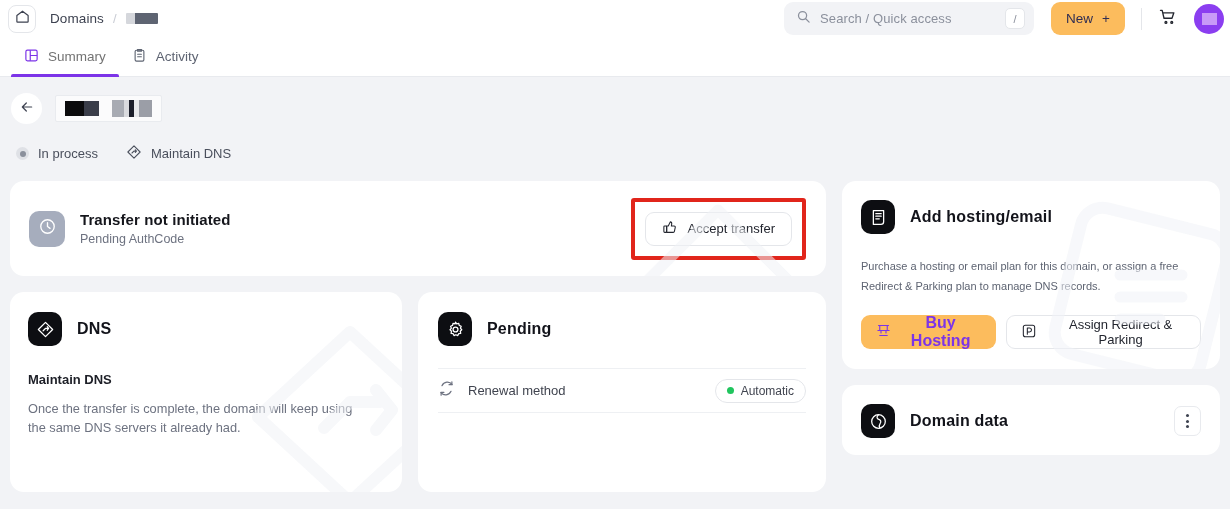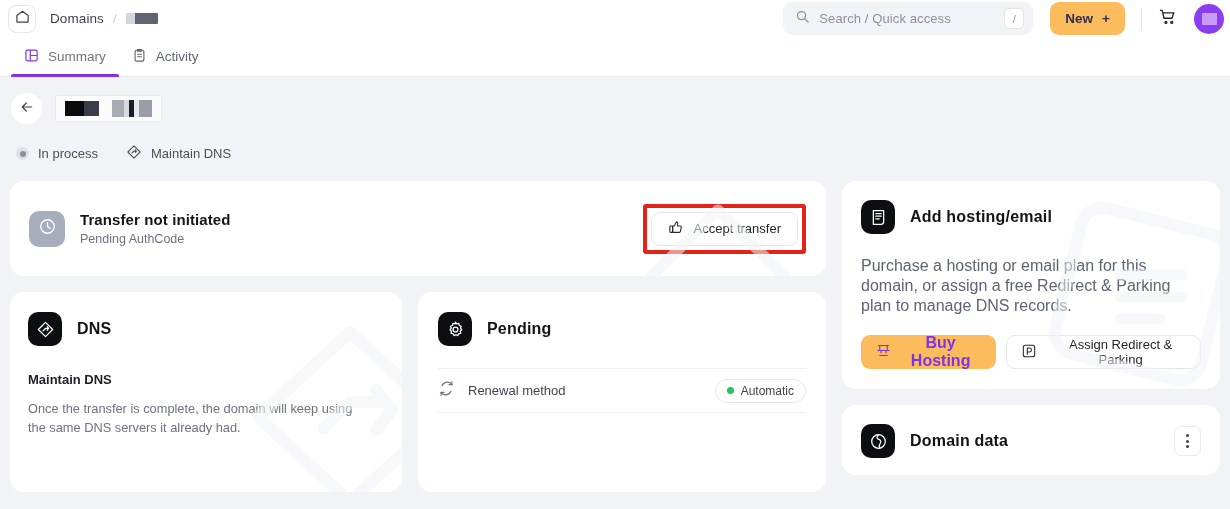--- a/index.html
+++ b/index.html
@@ -78,21 +78,21 @@
   }
   .new-btn {
     margin-left: 17px;
     height: 33px;
     background: #fcbc5d;
     border-radius: 9px;
     display: flex; align-items: center; justify-content: center;
     gap: 9px;
     padding: 0 15px;
     font-size: 13.5px;
-    font-weight: bold;
+    font-weight: normal;
     color: #2f2d52;
     border: none;
     font-family: inherit;
   }
   .vdivider {
     width: 1px; height: 22px;
     background: #e4e6ea;
     margin: 0 14px 0 16px;
   }
   .cart-btn { width: 24px; height: 24px; display:flex; align-items:center; justify-content:center; }
@@ -242,21 +242,21 @@
   }
   .transfer-sub {
     font-size: 12.5px;
     color: #6d7280;
     margin-top: 4px;
   }
   .accept-wrap {
     margin-left: auto;
     border: 4px solid #e1251b;
     border-radius: 3px;
-    padding: 4px;
+    padding: 10px;
   }
   .accept-btn {
     height: 34px;
     background: #fff;
     border: 1px solid #e4e6ea;
     border-radius: 9px;
     display: flex; align-items: center; gap: 10px;
     padding: 0 16px;
     font-size: 13px;
     color: #23262f;
@@ -318,21 +318,21 @@
   }
   .badge .gdot {
     width: 7px; height: 7px; border-radius: 50%;
     background: #20c55e;
   }
 
   
   .hosting-card { padding: 19px 19px 20px 19px; }
   .host-desc {
     margin-top: 22px;
-    font-size: 16px;
+    font-size: 11px;
     line-height: 20px;
     color: #5e6472;
   }
   .host-btns { display: flex; gap: 10px; margin-top: 19px; }
   .buy-btn {
     height: 34px;
     background: #fcbc5d;
     border: none;
     border-radius: 9px;
     display: flex; align-items: center; gap: 9px;

